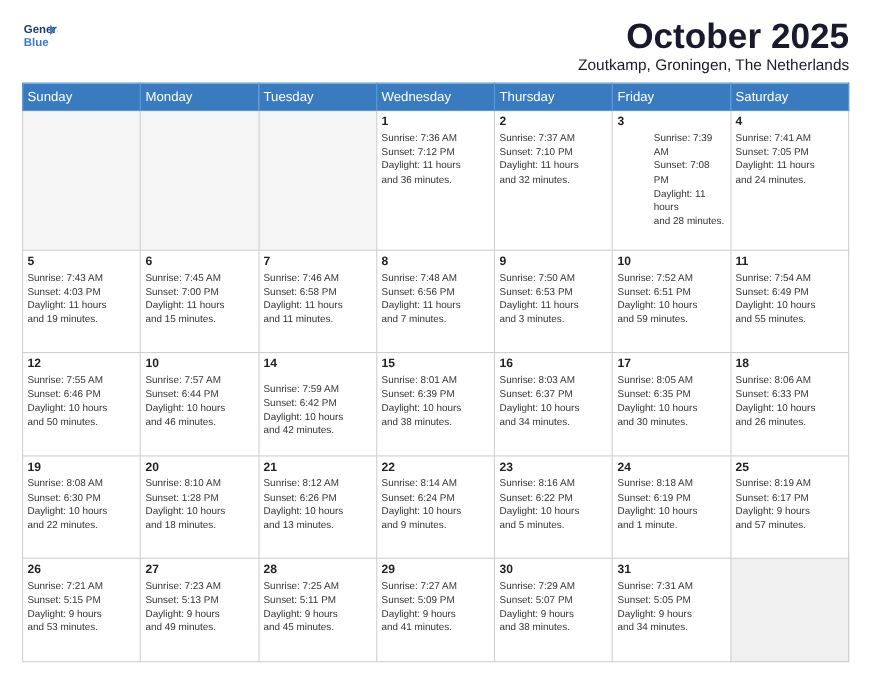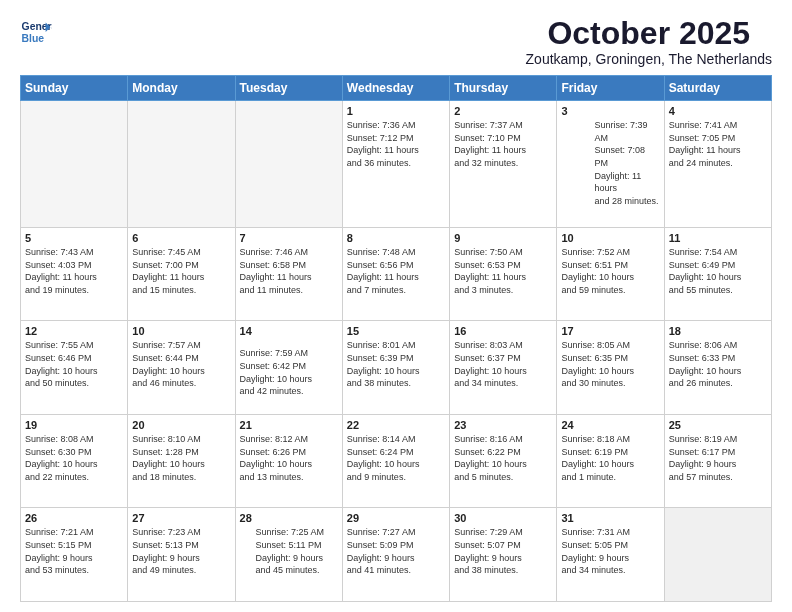--- a/index.html
+++ b/index.html
@@ -26,21 +26,21 @@
     .logo {
       display: flex;
       align-items: center;
       gap: 4px;
     }
     .logo-icon {
       width: 32px;
       height: 32px;
     }
     .title-block {
-      text-align: center;
+      text-align: right;
     }
     .month-title {
       font-size: 32px;
       font-weight: bold;
       color: #1a1a2e;
       line-height: 1.1;
     }
     .location {
       font-size: 14px;
       color: #1a1a2e;
@@ -49,21 +49,21 @@
       flex: 1;
       border: 1px solid #ccc;
       border-collapse: collapse;
       width: 100%;
       table-layout: fixed;
     }
     .calendar th {
       background: #3a7abf;
       color: #fff;
       font-size: 12px;
-      font-weight: bold;
+      font-weight: normal;
       padding: 5px 4px;
       text-align: left;
       border: 1px solid #5a9ad4;
     }
     .calendar td {
       border: 1px solid #d0d0d0;
       vertical-align: top;
       padding: 4px 4px;
       font-size: 9.5px;
       color: #222;
@@ -316,21 +316,21 @@
           </td>
           <td>
             <span class="day-num">27</span>
             <div class="day-info" style="white-space: pre-line;">Sunrise: 7:23 AM
 Sunset: 5:13 PM
 Daylight: 9 hours
 and 49 minutes.</div>
           </td>
           <td>
             <span class="day-num">28</span>
-            <div class="day-info" style="white-space: pre-line; margin-left: 16px;">Sunrise: 7:25 AM
+            <div class="day-info" style="white-space: pre-line;">Sunrise: 7:25 AM
 Sunset: 5:11 PM
 Daylight: 9 hours
 and 45 minutes.</div>
           </td>
           <td>
             <span class="day-num">29</span>
             <div class="day-info" style="white-space: pre-line;">Sunrise: 7:27 AM
 Sunset: 5:09 PM
 Daylight: 9 hours
 and 41 minutes.</div>

